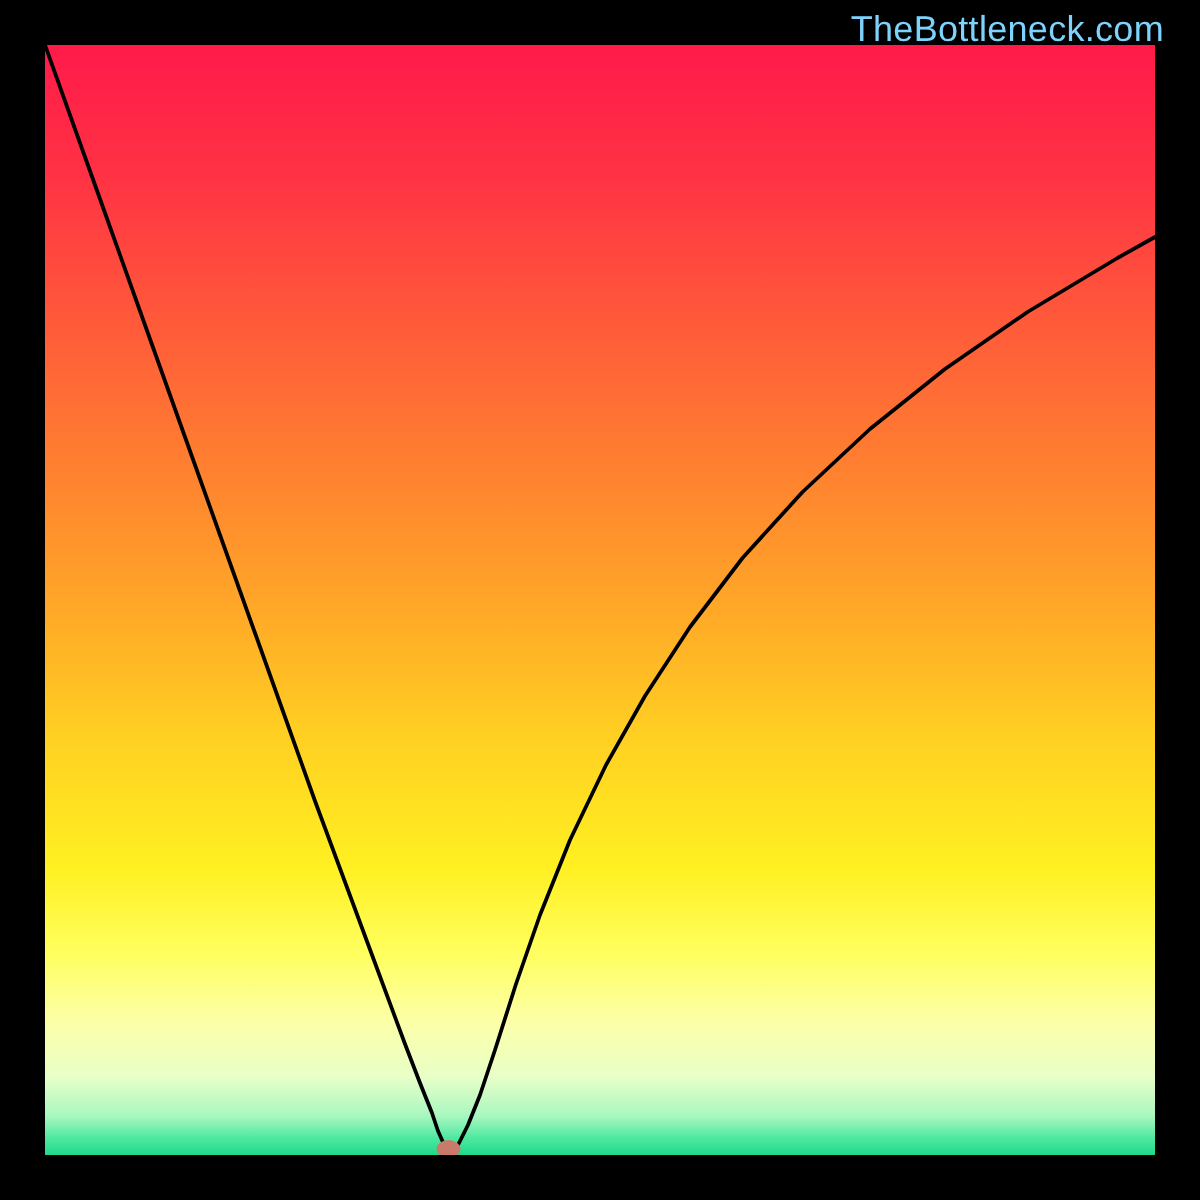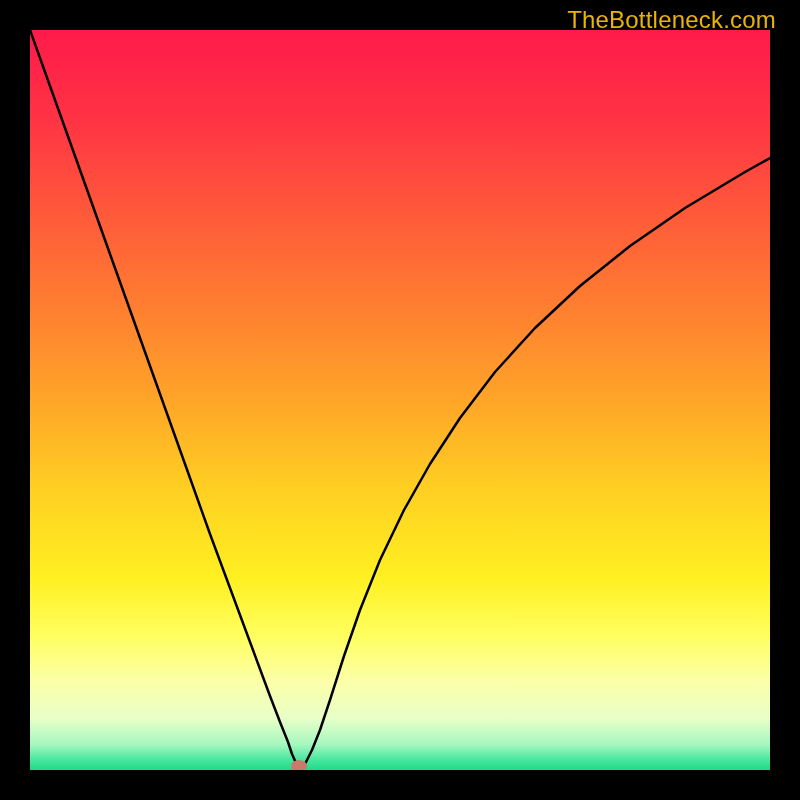--- a/index.html
+++ b/index.html
@@ -22,21 +22,21 @@
     left: 30px;
     top: 30px;
     width: 740px;
     height: 740px;
     overflow: hidden;
   }
   .watermark {
     position: absolute;
     top: 6px;
     right: 24px;
-    color: #eab308;
+    color: #7dd3fc;
     font-size: 24px;
     letter-spacing: 0.2px;
     font-weight: 400;
     z-index: 10;
   }
   svg {
     display: block;
   }
 </style>
 </head>

